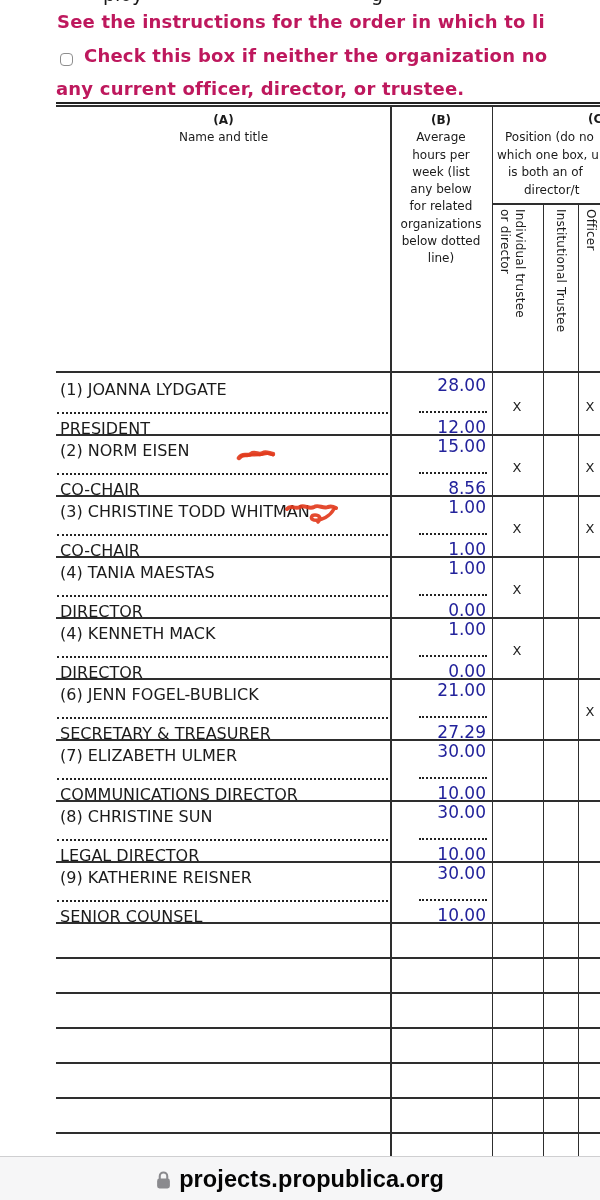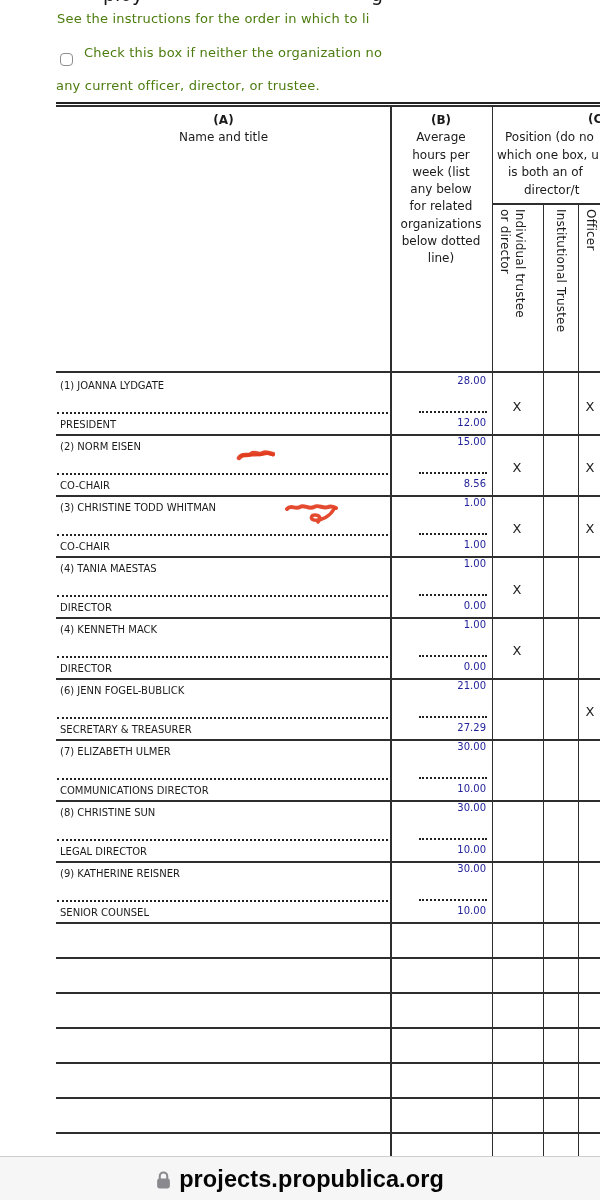--- a/index.html
+++ b/index.html
@@ -2,37 +2,37 @@
 <html><head>
 <meta charset="utf-8">
 <style>
   html,body{margin:0;padding:0;background:#fff;}
   #screen{position:relative;width:600px;height:1200px;background:#ffffff;overflow:hidden;
           font-family:"DejaVu Sans",sans-serif;color:#1b1b1b;}
   
   .clip-line{position:absolute;top:0;left:0;width:600px;height:7px;overflow:hidden;}
   .clip-line span{position:absolute;top:-17px;font-size:19px;color:#161616;}
   
-  .intro{position:absolute;left:57px;font-size:13px;letter-spacing:.2px;color:#4d7c0f;white-space:nowrap;}
+  .intro{position:absolute;left:57px;font-size:18px;letter-spacing:.2px;color:#be185d;white-space:nowrap;font-weight:bold;}
   .checkbox{position:absolute;left:60px;top:53px;width:13px;height:13px;border:1.6px solid #8e8e8e;
             border-radius:4px;background:#fff;box-sizing:border-box;}
   .underline{position:absolute;left:56px;top:102px;width:544px;height:2px;background:#222;}
   
   .hline,.vline,.sep{position:absolute;background:#2e2e2e;}
   .dotted{position:absolute;border-top:2px dotted #222;height:0;}
   
   .hcell{position:absolute;text-align:center;font-size:12px;line-height:17.3px;color:#1a1a1a;}
   .hcell b{font-weight:bold;}
   .cfrag{position:absolute;font-size:12px;white-space:nowrap;color:#1a1a1a;}
   .cfrag.b{font-weight:bold;}
   .vert{position:absolute;writing-mode:vertical-rl;font-size:12px;line-height:15px;
         color:#1a1a1a;letter-spacing:.2px;}
   
-  .rname,.rtitle{position:absolute;left:60px;font-size:10px;color:#1b1b1b;white-space:nowrap;}
-  .hours{position:absolute;left:392px;width:94px;text-align:right;font-size:10px;color:#22229b;white-space:nowrap;}
+  .rname,.rtitle{position:absolute;left:60px;font-size:16px;color:#1b1b1b;white-space:nowrap;}
+  .hours{position:absolute;left:392px;width:94px;text-align:right;font-size:17px;color:#22229b;white-space:nowrap;}
   .xmark{position:absolute;width:20px;text-align:center;font-size:13px;color:#222;}
   .scribble{position:absolute;}
   
   #urlbar{position:absolute;left:0;top:1156px;width:600px;height:44px;background:#f6f6f7;
           border-top:1px solid #cfcfd1;display:flex;align-items:center;justify-content:center;
           gap:8px;font-family:"Liberation Sans",sans-serif;}
   #urlbar .domain{font-size:23.5px;font-weight:600;color:#050505;letter-spacing:.1px;}
 </style>
 </head>
 <body>

